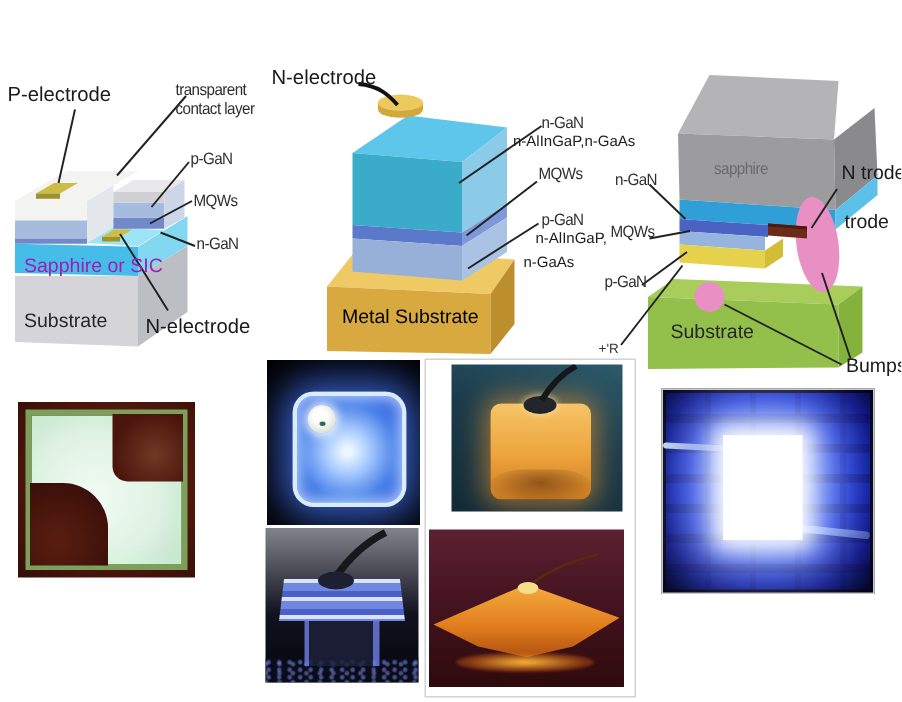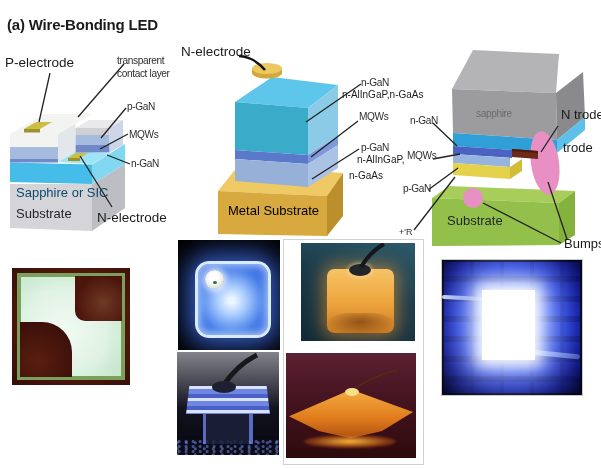--- a/index.html
+++ b/index.html
@@ -190,29 +190,28 @@
       <line x1="433" y1="159" x2="460" y2="154"></line>
       <line x1="428" y1="190" x2="458" y2="168"></line>
       <line x1="414" y1="230" x2="455" y2="177"></line>
       <line x1="558" y1="126" x2="541" y2="152"></line>
       <line x1="567" y1="239" x2="548" y2="182"></line>
       <line x1="561" y1="243" x2="483" y2="203"></line>
     </g>
     <path d="M239,56 C252,57 259,63 265,70" stroke="#111" stroke-width="2.6" fill="none"></path>
   </svg>
 
-  <div class="lbl ttl" style="left:7px;top:16px">(a) Wire-Bonding LED</div>
 
   <div class="lbl big" style="left:5px;top:55px">P-electrode</div>
   <div class="lbl cond two" style="left:117px;top:54px">transparent
 contact layer</div>
   <div class="lbl cond" style="left:127px;top:100px">p-GaN</div>
   <div class="lbl cond" style="left:129px;top:128px">MQWs</div>
   <div class="lbl cond" style="left:131px;top:157px">n-GaN</div>
-  <div class="lbl med" style="left:16px;top:185px;color:#0c4a6e">Sapphire or SIC</div>
+  <div class="lbl med" style="left:16px;top:169px;color:#a21caf">Sapphire or SIC</div>
   <div class="lbl med" style="left:16px;top:206px;color:#26262a">Substrate</div>
   <div class="lbl big" style="left:97px;top:210px">N-electrode</div>
 
   <div class="lbl big" style="left:181px;top:44px">N-electrode</div>
   <div class="lbl cond" style="left:361px;top:76px">n-GaN</div>
   <div class="lbl sm" style="left:342px;top:89px">n-AlInGaP,n-GaAs</div>
   <div class="lbl cond" style="left:359px;top:110px">MQWs</div>
   <div class="lbl cond" style="left:361px;top:141px">p-GaN</div>
   <div class="lbl sm" style="left:357px;top:154px">n-AlInGaP,</div>
   <div class="lbl sm" style="left:349px;top:170px">n-GaAs</div>

